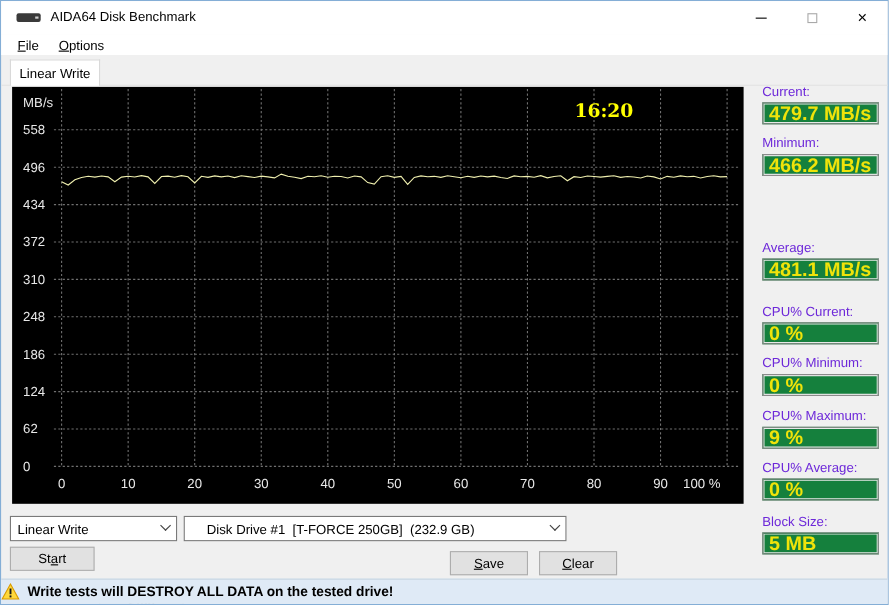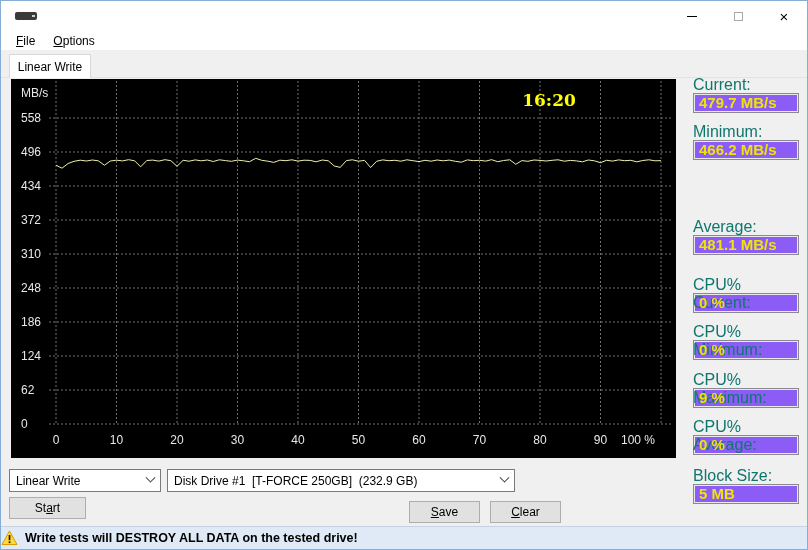--- a/index.html
+++ b/index.html
@@ -26,22 +26,22 @@
   
   .tab { position:absolute; left:8px; top:53px; width:82px; height:24px; background:#ffffff; border:1px solid #d9d9d9; border-bottom:none; display:flex; align-items:center; justify-content:center; font-size:12px; }
   .tab-line { position:absolute; left:0; right:0; top:76px; height:1px; background:#e3e3e3; }
 
   
   .chart { position:absolute; left:10px; top:78px; width:665px; height:379px; background:#000; }
   .chart svg { display:block; }
 
   
   .stat-group { position:absolute; left:692px; width:106px; }
-  .stat-label { font-size:16px; color:#0f766e; height:15px; }
-  .stat-box { margin-top:2px; height:20px; line-height:18px; background:#8b5cf6; border:1px solid #8a8a8a; box-shadow:inset 0 0 0 1px #e9e9e9; color:#f0e30a; font-weight:bold; font-size:15px; padding-left:5px; }
+  .stat-label { font-size:12px; color:#6d28d9; height:15px; }
+  .stat-box { margin-top:2px; height:20px; line-height:18px; background:#15803d; border:1px solid #8a8a8a; box-shadow:inset 0 0 0 1px #e9e9e9; color:#f0e30a; font-weight:bold; font-size:18px; padding-left:5px; }
 
   
   .combo { position:absolute; height:23px; background:#fff; border:1px solid #7a7a7a; display:flex; align-items:center; }
   .combo-text { padding-left:6px; white-space:pre; font-size:12px; flex:1; }
   .combo-arrow { width:20px; display:flex; align-items:center; justify-content:center; }
   .chev { width:7px; height:7px; border-right:1px solid #444; border-bottom:1px solid #444; transform:rotate(45deg) translate(-2px,-2px); }
 
   
   .btn { position:absolute; height:22px; background:#e1e1e1; border:1px solid #adadad; display:flex; align-items:center; justify-content:center; font-size:12px; }
   .btn.disabled { background:#d9d9d9; border-color:#bfbfbf; color:#8c8c8c;margin-top:38px; }
@@ -50,20 +50,21 @@
   .statusbar { position:absolute; left:0; right:0; bottom:0; height:23px; background:#dfeaf6; border-top:1px solid #c6d4e2; display:flex; align-items:center; padding-left:0; }
   .status-text { font-weight:bold; font-size:12.5px; margin-left:7px; }
 </style>
 </head>
 <body>
 
 <div class="window">
 
   <div class="titlebar">
     <div class="app-icon"></div>
+    <div class="title-text">AIDA64 Disk Benchmark</div>
     <div class="caption-btns">
       <div class="cap-btn">
           <span class="min-glyph"></span>
         </div>
       <div class="cap-btn">
           <span class="max-glyph"></span>
         </div>
       <div class="cap-btn">
           <span class="close-glyph">×</span>
         </div>
@@ -162,21 +163,21 @@
     <div class="stat-label">Block Size:</div>
     <div class="stat-box">5 MB</div>
   </div>
 
   <div class="combo" style="left:8px; top:468px; width:152px;">
     <span class="combo-text">Linear Write</span>
     <span class="combo-arrow">
         <span class="chev"></span>
       </span>
   </div>
-  <div class="combo" style="left:166px; top:468px; width:348px;">
+  <div class="combo" style="left:166px; top:468px; width:348px;padding-left:14px;">
     <span class="combo-text">Disk Drive #1  [T-FORCE 250GB]  (232.9 GB)</span>
     <span class="combo-arrow">
         <span class="chev"></span>
       </span>
   </div>
 
   <div class="btn" style="left:8px; top:496px; width:77px;">
     <span>St</span>
       <span class="u">a</span>
       <span>rt</span>

